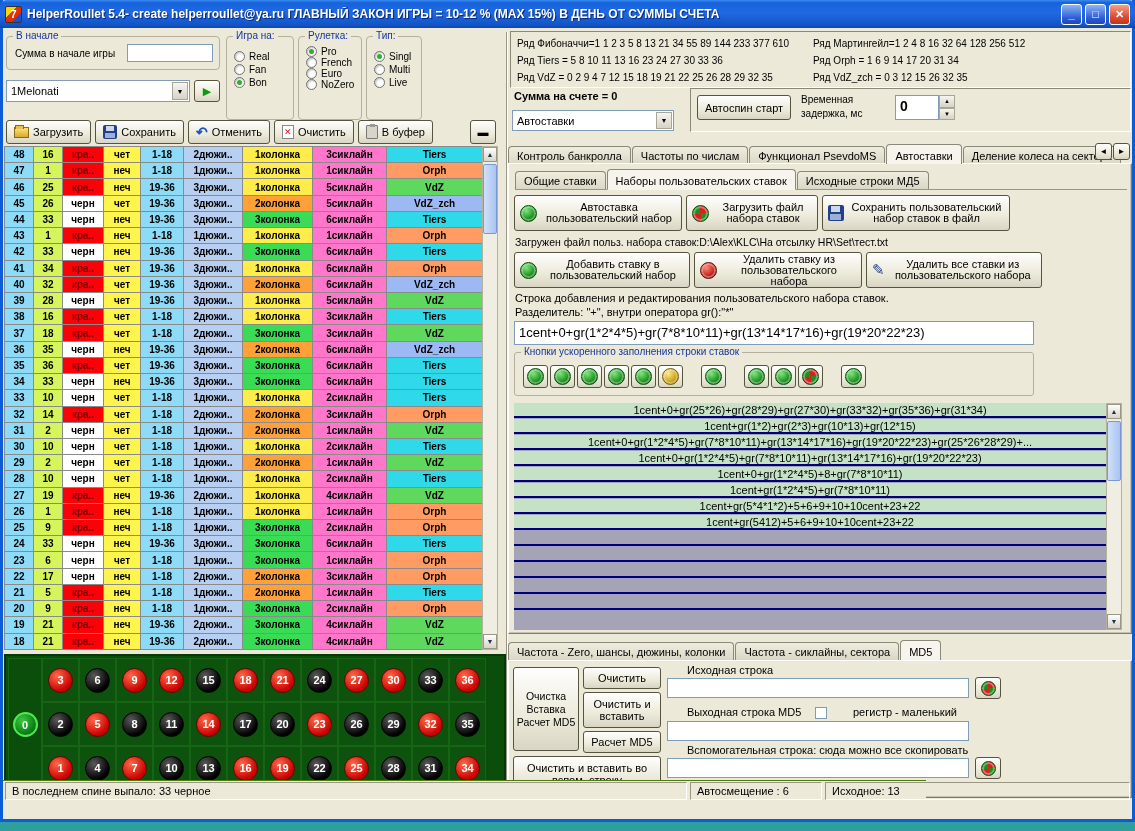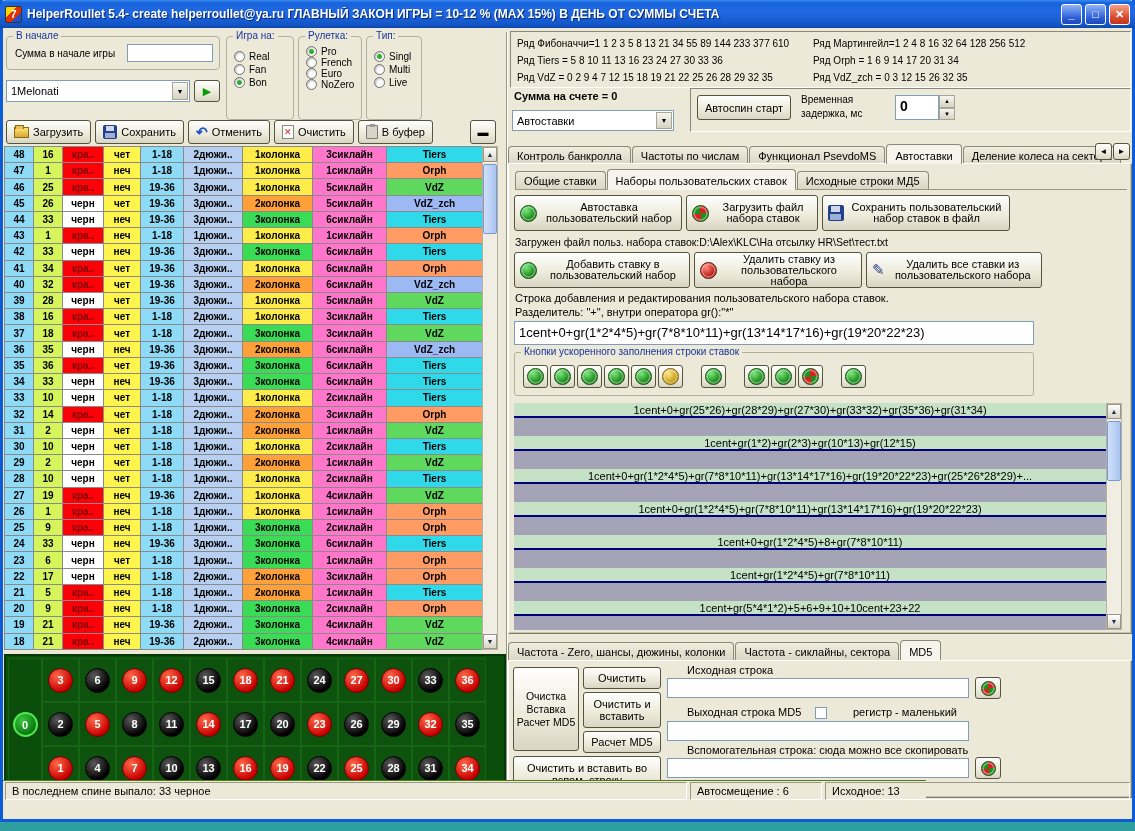--- a/index.html
+++ b/index.html
@@ -144,21 +144,21 @@
   #hint1 { position:absolute; left:6px; top:128px; } #hint2 { position:absolute; left:6px; top:142px; }
   #bet-input { position:absolute; left:5px; top:157px; width:520px; height:24px; font-size:13px; line-height:20px; }
   #quick-group { position:absolute; left:5px; top:188px; width:520px; height:44px; border:1px solid #b3b09e; border-radius:3px; }
   #quick-group .gtitle { color:#16349c; }
   #quickbtns { position:absolute; left:8px; top:12px; display:flex; }
   .qgroup { display:flex; gap:2px; margin-right:18px; }
   .qbtn { width:25px; height:23px; background:linear-gradient(180deg,#fefefe,#ecead9 60%,#d9d5c4);
     border:1px solid #55543f; border-radius:3px; display:flex; align-items:center; justify-content:center; }
   #betlist { position:absolute; left:5px; top:239px; width:592px; height:227px; background:#a4a4b6; overflow:hidden; }
   .bet-row { height:15px; line-height:15px; background:#c6e2c6; border-bottom:2px solid #00007c;
-    margin-bottom:18px; text-align:center; font-size:11px; white-space:nowrap; overflow:hidden; }
+    margin-bottom:1px; text-align:center; font-size:11px; white-space:nowrap; overflow:hidden; }
   .bet-row.empty { background:#a4a4b6; }
   #list-scroll { left:597px; top:239px; height:227px; }
   #list-scroll .scroll-thumb { top:2px; height:60px; }
   #bottom-tabs { position:absolute; left:505px; top:639px; height:21px; display:flex; align-items:flex-end; gap:1px; }
   #md5-panel { left:505px; top:660px; width:624px; height:138px; }
   #md5-big { position:absolute; left:4px; top:6px; width:66px; height:84px; white-space:pre-line; line-height:13px; font-size:10.5px; }
   #md5-clear { position:absolute; left:74px; top:6px; width:78px; height:22px; }
   #md5-clearpaste { position:absolute; left:74px; top:31px; width:78px; height:36px; }
   #md5-calc { position:absolute; left:74px; top:70px; width:78px; height:22px; }
   #md5-clearaux { position:absolute; left:4px; top:95px; width:148px; height:36px; }

